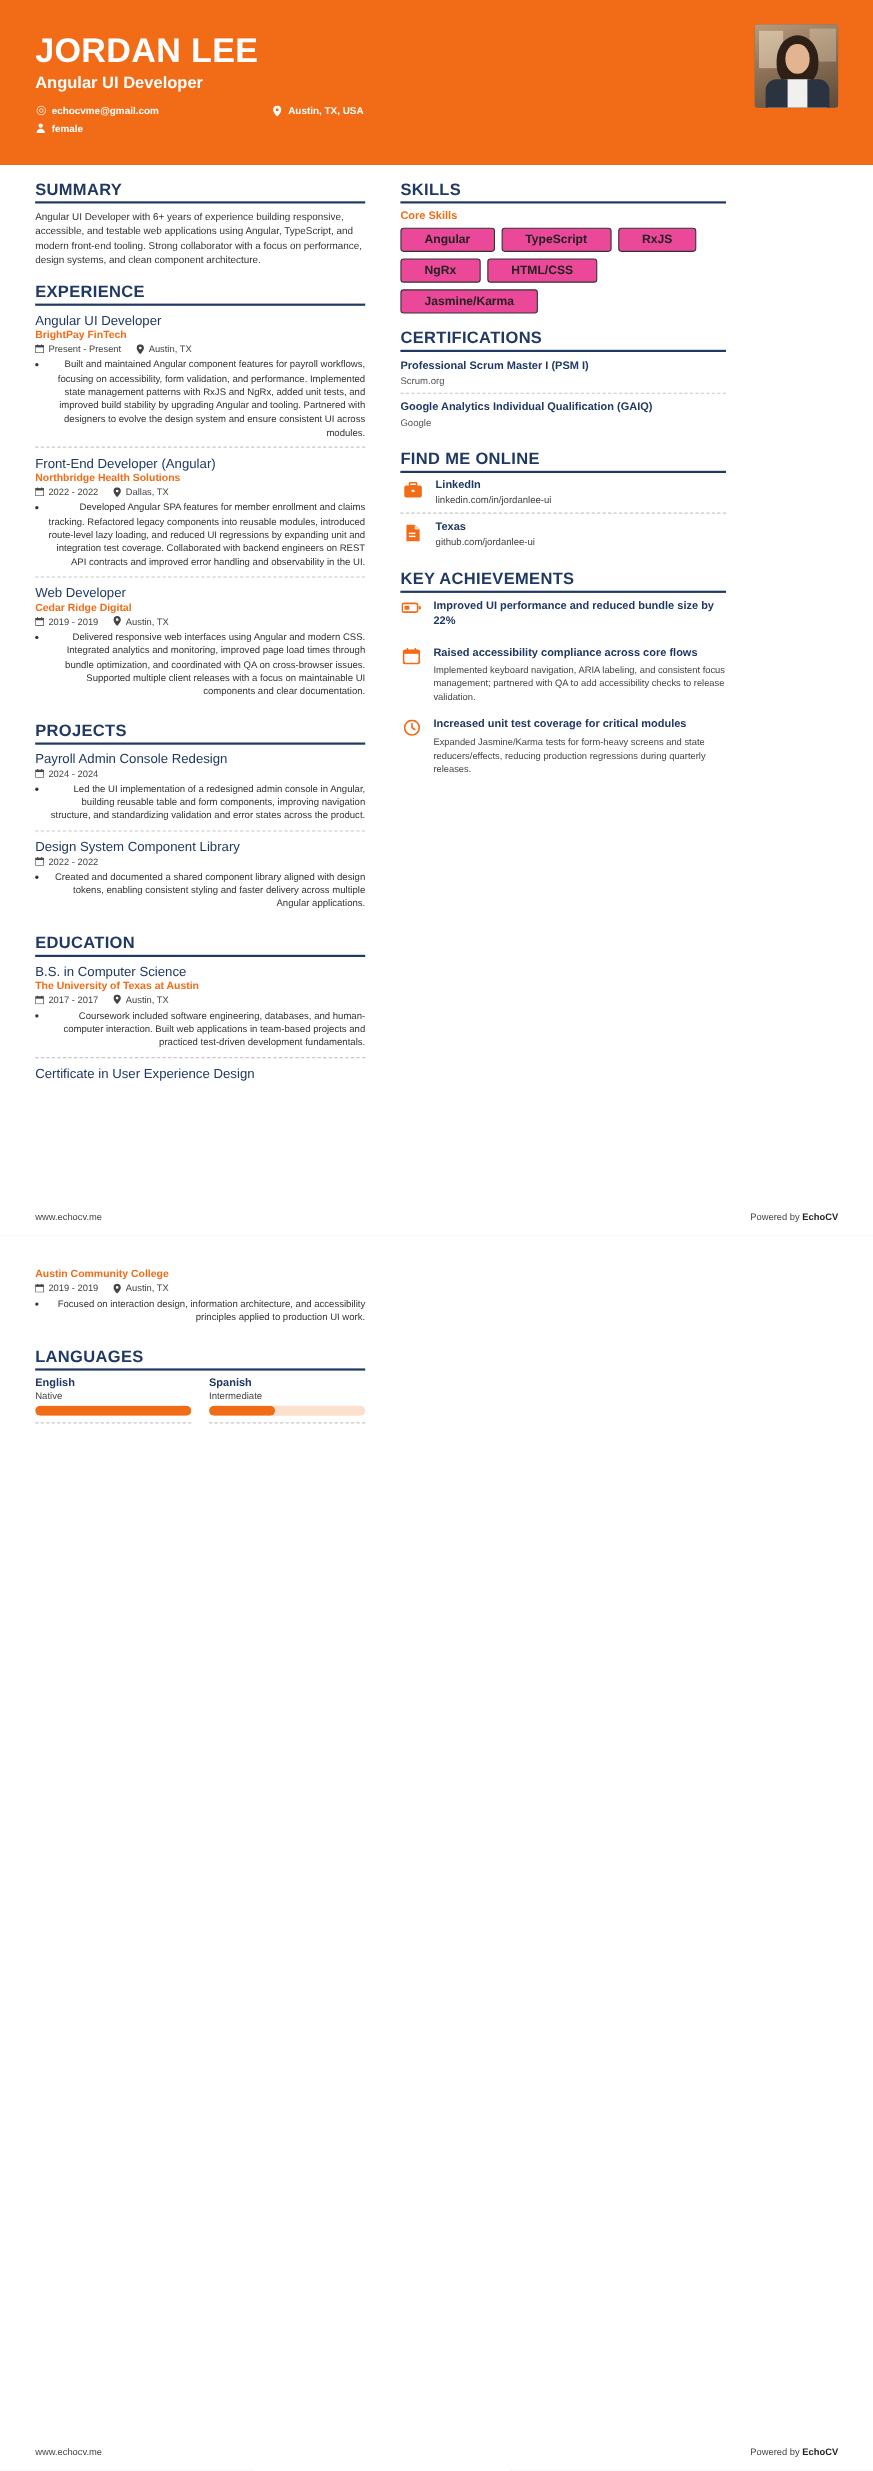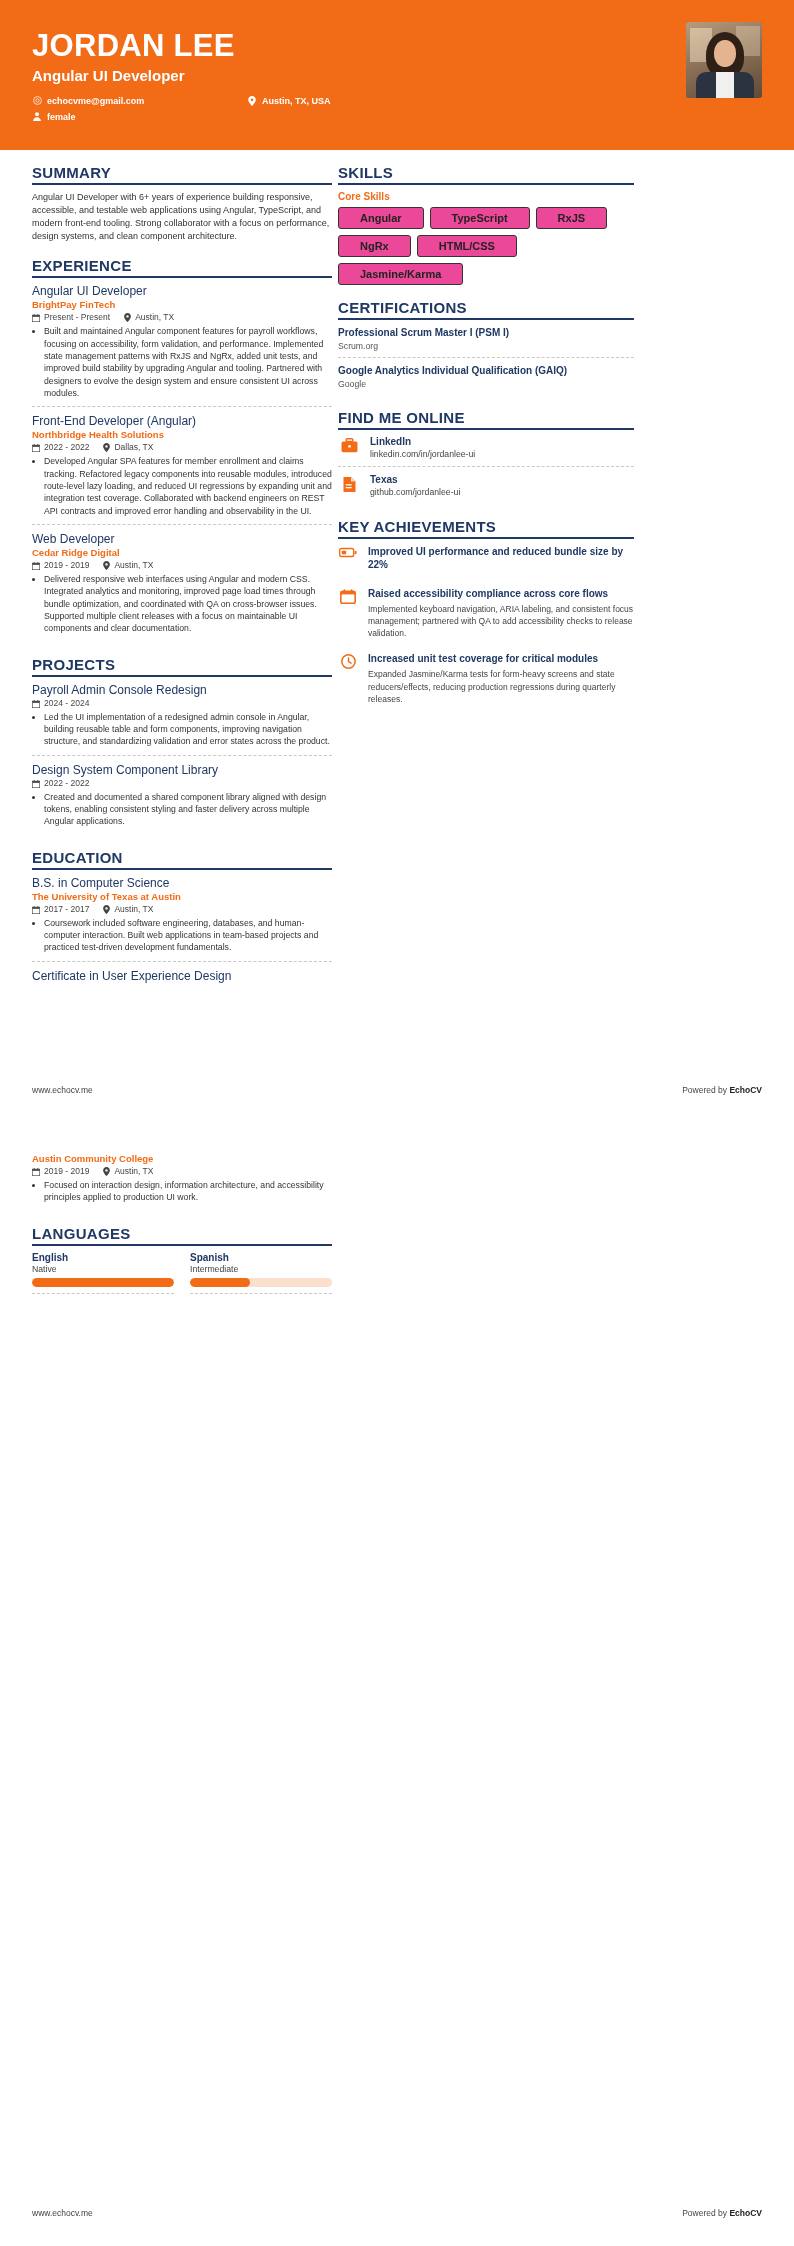--- a/index.html
+++ b/index.html
@@ -75,21 +75,21 @@
   .photo .ph-sky { position:absolute; inset:0; background:linear-gradient(160deg,#b99c7d 0%,#8d7258 45%,#5d4a38 100%); }
   .photo .ph-win { position:absolute; left:4px; top:6px; width:22px; height:34px; background:rgba(255,240,210,.45); }
   .photo .ph-win2 { position:absolute; left:50px; top:4px; width:24px; height:30px; background:rgba(255,240,210,.3); }
   .photo .ph-hair { position:absolute; left:20px; top:10px; width:38px; height:46px; border-radius:50% 50% 42% 42%; background:#2e1f17; }
   .photo .ph-face { position:absolute; left:28px; top:18px; width:22px; height:27px; border-radius:48%; background:#e3b48f; }
   .photo .ph-body { position:absolute; left:12px; bottom:0; width:54px; height:26px; border-radius:18px 18px 0 0; background:#f0f0ee; }
   .photo .ph-jacket-l { position:absolute; left:10px; bottom:0; width:20px; height:26px; border-radius:10px 0 0 0; background:#2b3340; }
   .photo .ph-jacket-r { position:absolute; right:8px; bottom:0; width:20px; height:26px; border-radius:0 10px 0 0; background:#2b3340; }
 
   
-  .columns { display: flex; padding: 14px 32px 0 32px; gap: 6px; align-items: flex-start; }
+  .columns { display: flex; padding: 14px 32px 0 32px; gap: 32px; align-items: flex-start; }
   .col-left { width: 300px; flex: none; }
   .col-right { width: 296px; flex: none; }
 
   .sect { margin-bottom: 14px; }
   .sect-title {
     color: #1F3864;
     font-size: 15px;
     font-weight: bold;
     letter-spacing: 0.3px;
     padding-bottom: 2px;
@@ -102,23 +102,23 @@
     line-height: 1.45;
     color: #333;
     margin: 0;
   }
 
   .entry { padding-bottom: 7px; margin-bottom: 7px; border-bottom: 1px dashed #c8c8c8; }
   .entry.last { border-bottom: none; }
   .entry-title { font-size: 12px; color: #1F3864; font-weight: normal; margin: 0 0 1px 0; }
   .entry-org { font-size: 9.5px; color: #F26B16; font-weight: bold; margin: 0 0 2px 0; }
   .entry-meta { display: flex; gap: 14px; align-items: center; margin: 0 0 3px 0; }
-  .meta-item { display: flex; align-items: flex-end; gap: 4px; font-size: 8.5px; color: #444; }
+  .meta-item { display: flex; align-items: center; gap: 4px; font-size: 8.5px; color: #444; }
   .meta-item svg { display:block; }
-  .bullets { margin: 0; padding-left: 12px; }
+  .bullets { margin: 0; padding-left: 12px; text-align: right; }
   .bullets li { font-size: 8.7px; line-height: 1.42; color: #333; }
 
   
   .skill-group-label { font-size: 10px; font-weight: bold; color: #F26B16; margin: 0 0 5px 0; }
   .chips { display: flex; flex-wrap: wrap; gap: 6px; }
   .chip {
     border: 1.3px solid #333;
     border-radius: 3px;
     padding: 4px 21px;
     font-size: 11px;
@@ -152,21 +152,21 @@
   .lang-item { width: 142px; }
   .lang-name { font-size: 10px; font-weight: bold; color: #1F3864; margin: 0 0 1px 0; }
   .lang-level { font-size: 8.7px; color: #444; margin: 0 0 4px 0; }
   .lang-track { height: 9px; border-radius: 5px; background: #fbe0cd; overflow: hidden; }
   .lang-fill { height: 100%; border-radius: 5px; background: #F26B16; }
   .lang-underline { border-bottom: 1px dashed #c8c8c8; margin-top: 6px; }
 
   
   .footer {
     position: absolute;
-    left: 32px; right: 32px; bottom: 28px;
+    left: 32px; right: 32px; bottom: 12px;
     display: flex; justify-content: space-between; align-items: flex-end;
     font-size: 8.5px; color: #444;
   }
   .footer .brand b { color: #222; }
 </style>
 </head>
 <body>
 
 <div class="page page-1">
 

